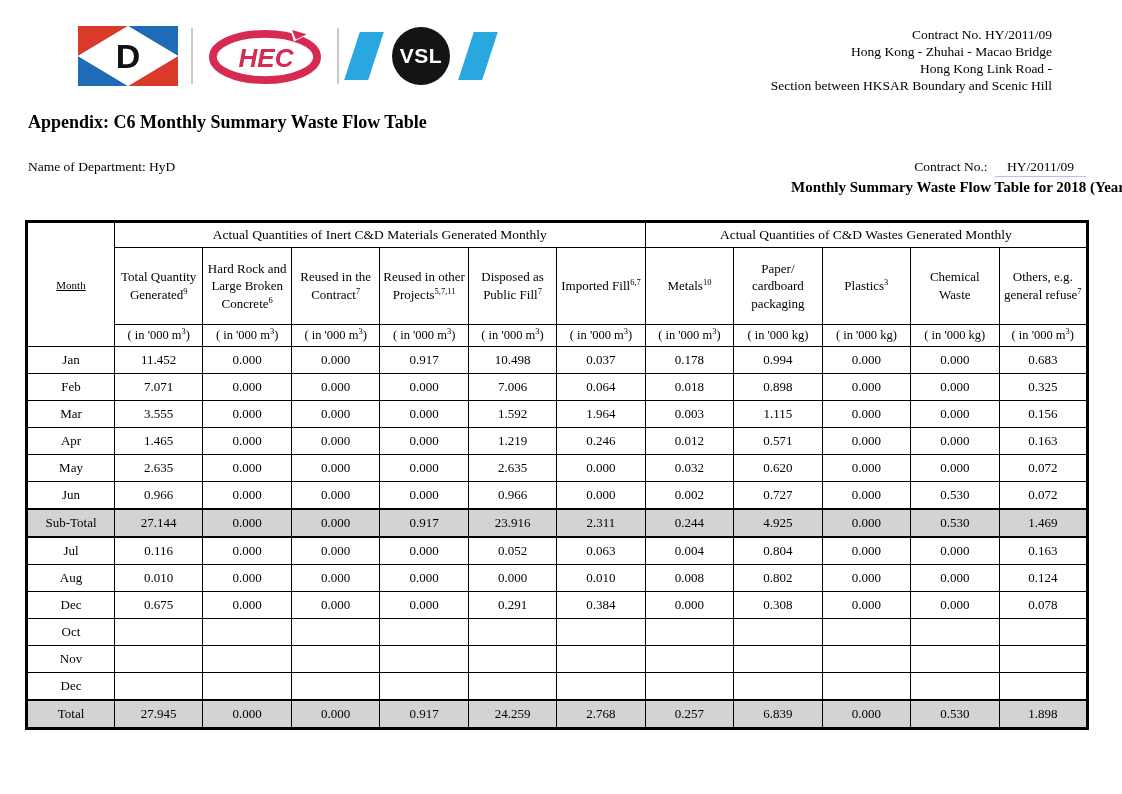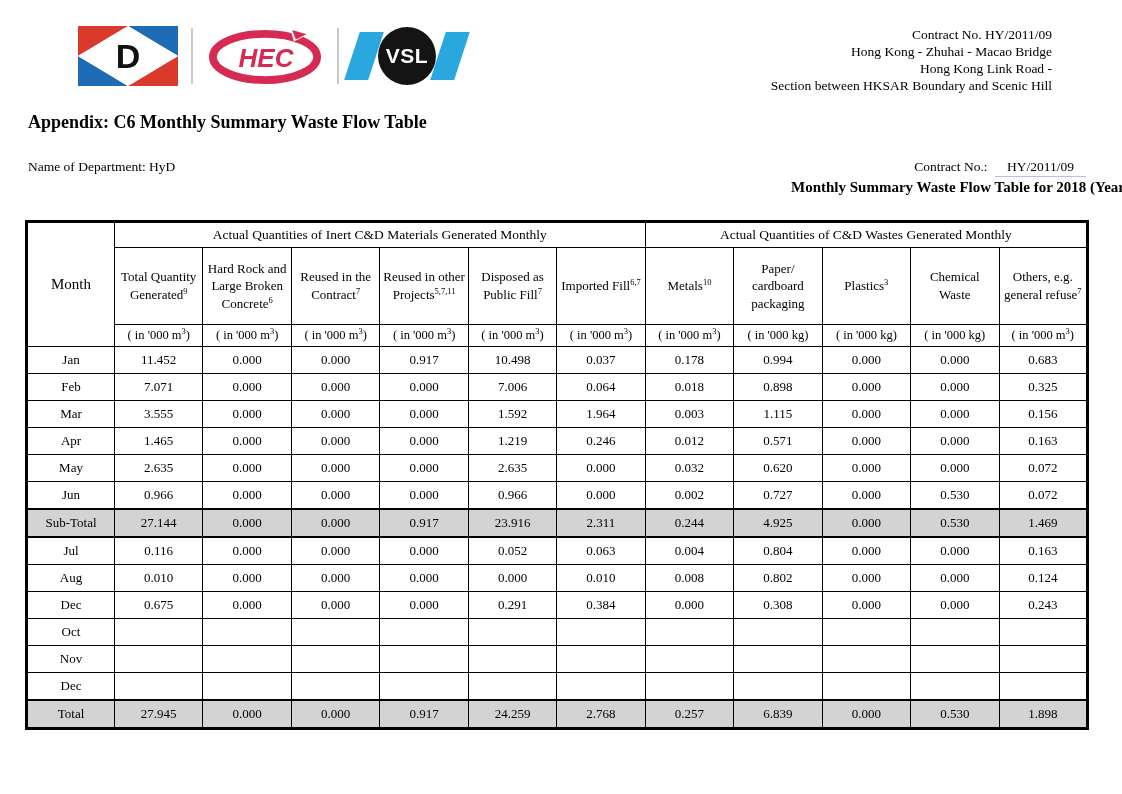--- a/index.html
+++ b/index.html
@@ -4,21 +4,21 @@
 <style>
   html,body { margin:0; padding:0; background:#fff; }
   .page {
     position:relative; width:1122px; height:794px; background:#ffffff;
     font-family:"Liberation Serif", serif; color:#000; overflow:hidden;
   }
 
   
   .logos { position:absolute; left:78px; top:26px; display:flex; align-items:center; gap:13px; }
   .logo-divider { width:2px; height:56px; background:#c9c9c9; }
-  .logo-vsl { display:flex; align-items:center; gap:2px;text-align:right; }
+  .logo-vsl { display:flex; align-items:center; gap:16px;text-align:right; }
   .vsl-slash { width:24px; height:48px; background:#29a8e0; transform:skewX(-18deg); }
   .vsl-circle {
     width:58px; height:58px; border-radius:50%; background:#141414; color:#fff;
     display:flex; align-items:center; justify-content:center;
     font-family:"Liberation Sans", sans-serif; font-weight:bold; font-size:21px; letter-spacing:0.5px;
     z-index:2;
   }
 
   
   .contract-block { position:absolute; top:26px; right:70px; text-align:right; font-size:13.5px; line-height:17px; }
@@ -33,21 +33,21 @@
     position:absolute; left:25px; top:220px; width:1064px;
     border-collapse:collapse; table-layout:fixed;
     border:3px solid #000;
     font-family:"Liberation Serif", serif;
   }
   .wft th, .wft td {
     border:1px solid #000; font-weight:normal; text-align:center; vertical-align:middle;
     padding:0 2px; overflow:hidden;
   }
   .gl { border-left:3px double #000; }
-  .month-head { font-size:15px; border-right:3px double #000; }
+  .month-head { font-size:11px; border-right:3px double #000;text-decoration:underline; }
   .group { font-size:13.5px; height:24px;font-family:Liberation Serif, serif; }
   .colhead { font-size:13px; height:76px; line-height:1.35; }
   .unit { font-size:12.5px; height:21px; border-bottom:3px double #000; }
   .cell { font-size:13px; height:26px; }
   .wft sup { font-size:8.5px; vertical-align:super; line-height:0; }
   tr.subtotal td, tr.total td {
     background:#d3d3d3;
     border-top:2px solid #000; border-bottom:2px solid #000;margin-top:16px;
   }
 </style>
@@ -277,21 +277,21 @@
           <td class="cell gl">0.675</td>
           <td class="cell">0.000</td>
           <td class="cell">0.000</td>
           <td class="cell">0.000</td>
           <td class="cell">0.291</td>
           <td class="cell">0.384</td>
           <td class="cell gl">0.000</td>
           <td class="cell">0.308</td>
           <td class="cell">0.000</td>
           <td class="cell">0.000</td>
-          <td class="cell">0.243</td>
+          <td class="cell">0.078</td>
         </tr>
         <tr class="data">
           <td class="cell">Oct</td>
           <td class="cell gl"></td>
           <td class="cell"></td>
           <td class="cell"></td>
           <td class="cell"></td>
           <td class="cell"></td>
           <td class="cell"></td>
           <td class="cell gl"></td>

